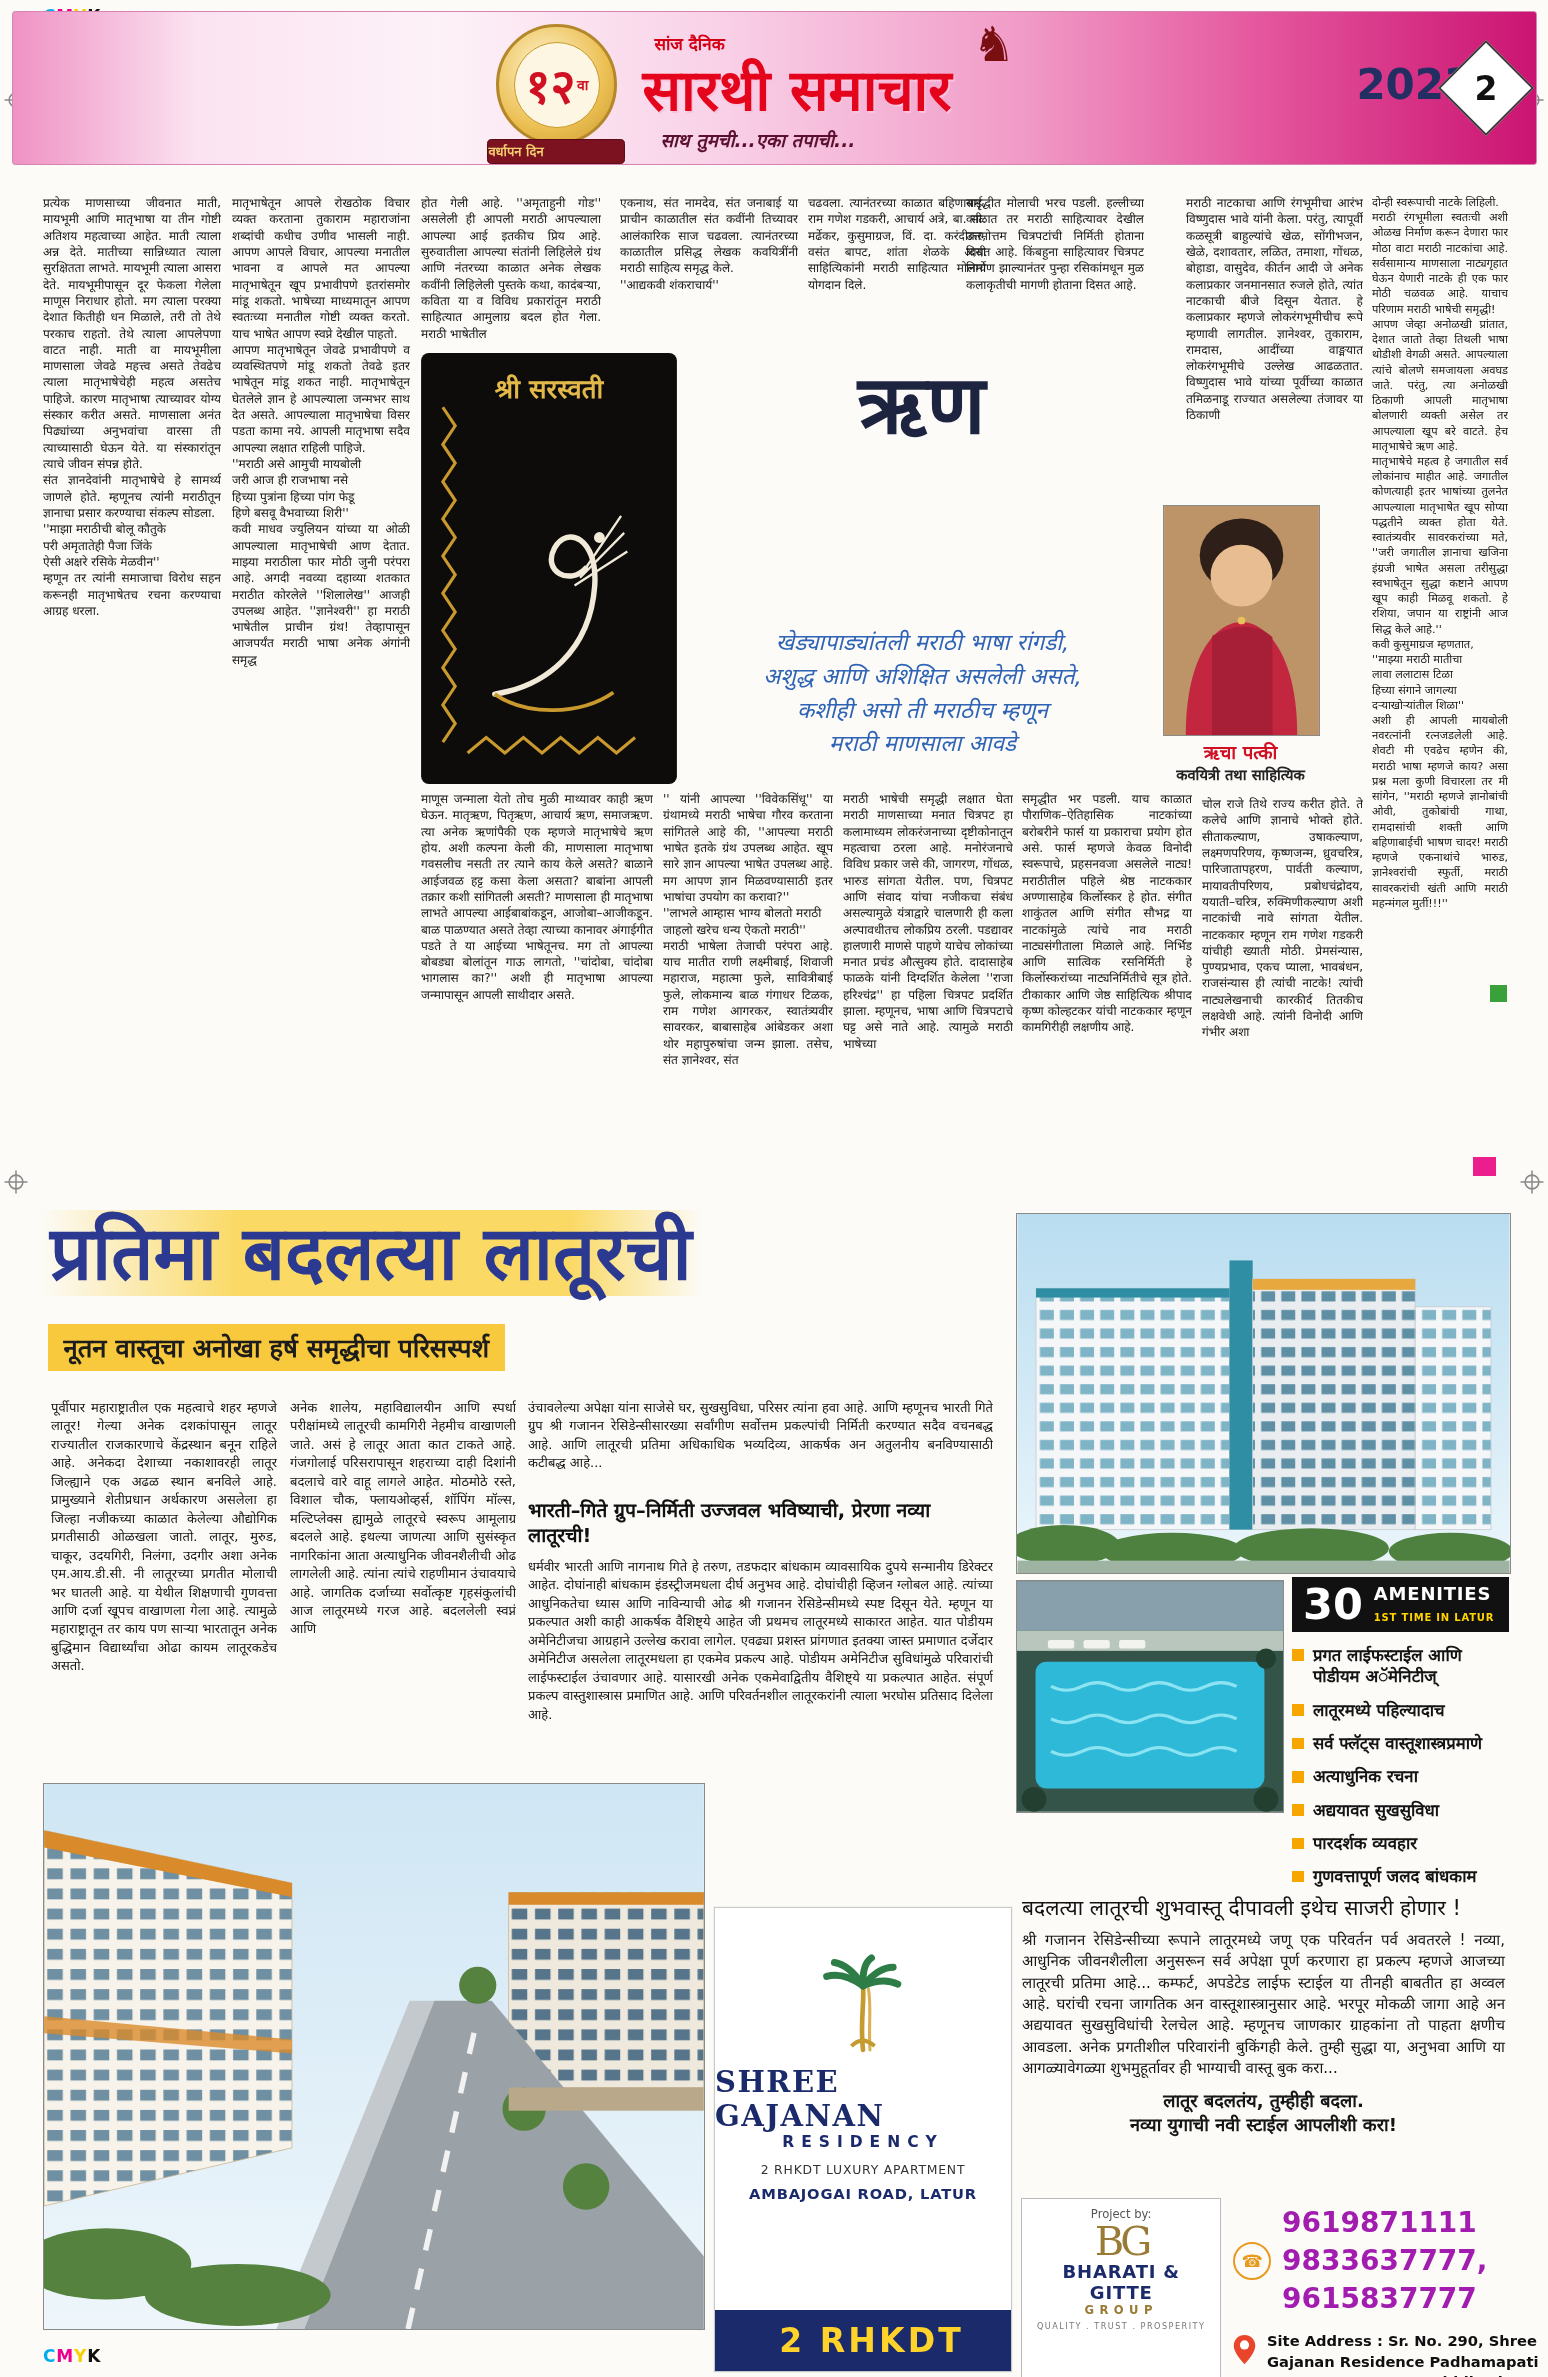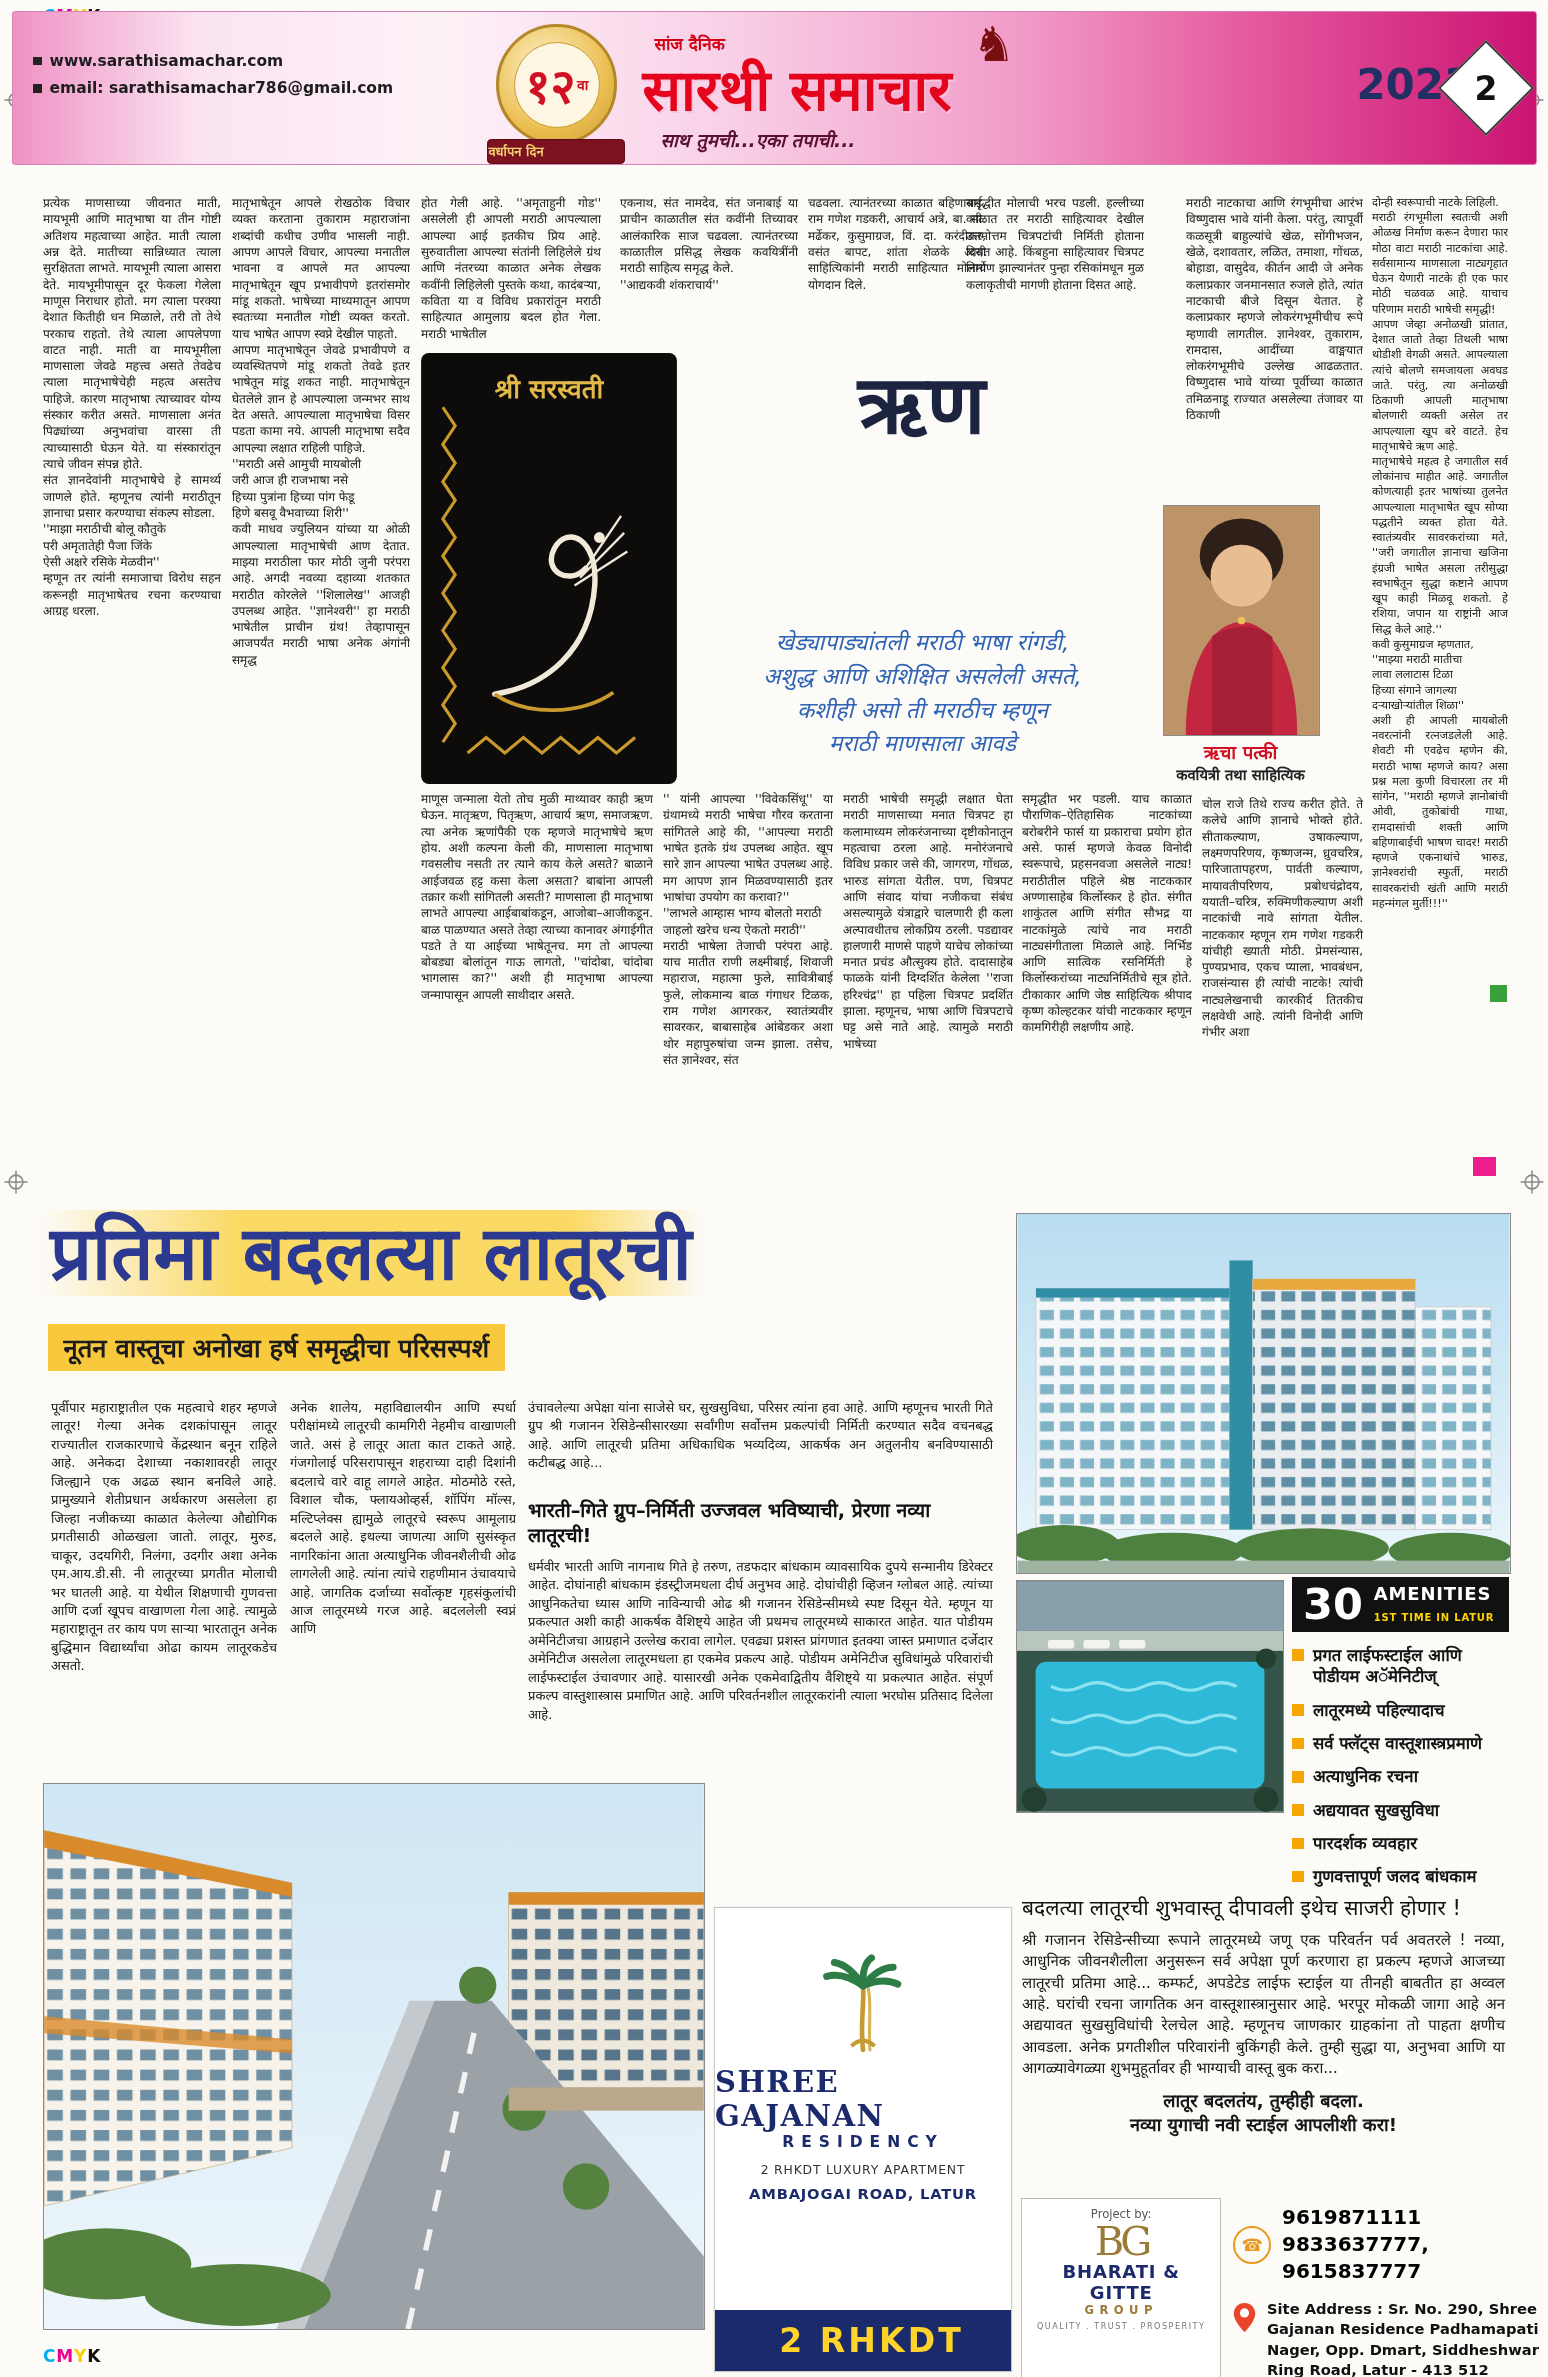--- a/index.html
+++ b/index.html
@@ -83,21 +83,21 @@
   .gj-band{background:#1b2a6b;width:100%;text-align:center;padding:11px 0;margin-top:auto;}
   .gj-band span{color:#ffd32a;font-size:33px;font-weight:bold;letter-spacing:3.1px;margin-left:17px;}
   .dev-card{background:#fff;border:0.8px solid #bbb;text-align:center;padding:7.7px 6.2px;}
   .dev-proj{font-size:11.6px;color:#555;text-align:center;}
   .dev-mono{font-family:"DejaVu Serif",serif;font-size:40px;color:#9a7b35;line-height:1;letter-spacing:-4.6px;}
   .dev-name{font-size:18px;font-weight:bold;color:#1b2a6b;letter-spacing:0.8px;}
   .dev-group{font-size:11.6px;color:#9a7b35;letter-spacing:5.4px;font-weight:bold;}
   .dev-motto{font-size:8.1px;color:#777;letter-spacing:1.5px;margin-top:4.6px;}
   .phone-ic{width:34px;height:34px;border-radius:50%;border:2.3px solid #e89a1f;display:flex;align-items:center;justify-content:center;
     color:#e89a1f;font-size:17px;flex:none;}
-  .phone-num{font-size:20px;font-weight:bold;color:#000000;line-height:1.35;}
+  .phone-num{font-size:28px;font-weight:bold;color:#a21caf;line-height:1.35;}
   .addr-txt{font-size:14.7px;font-weight:bold;color:#101010;line-height:1.38;text-align:left;}
   .cmyk{font-size:17px;font-weight:bold;letter-spacing:0.8px;}
   .cmyk .c{color:#00aeef}.cmyk .m{color:#ec008c}.cmyk .y{color:#f7d000}.cmyk .k{color:#111}
   .photo-frame{border:0.8px solid #8a8a8a;}
 </style>
 </head>
 <body>
 
 <div class="abs cmyk" style="left:43px;top:6.2px;">
   <span class="c">C</span><span class="m">M</span><span class="y">Y</span><span class="k">K</span>
@@ -121,30 +121,20 @@
     <line x1="17" y1="2" x2="17" y2="32" stroke="#8a8a8a" stroke-width="2"></line>
     <line x1="2" y1="17" x2="32" y2="17" stroke="#8a8a8a" stroke-width="2"></line>
   </svg>
 <svg class="abs" style="left:1519px;top:1169px" width="26" height="26" viewBox="0 0 34 34">
     <circle cx="17" cy="17" r="9" fill="none" stroke="#8a8a8a" stroke-width="2"></circle>
     <line x1="17" y1="2" x2="17" y2="32" stroke="#8a8a8a" stroke-width="2"></line>
     <line x1="2" y1="17" x2="32" y2="17" stroke="#8a8a8a" stroke-width="2"></line>
   </svg>
 
 <div class="abs masthead">
-  <div class="abs" style="left:20px;top:40px;">
-    <div class="contact-line">
-      <span class="sq-bullet"></span>
-      <span>www.sarathisamachar.com</span>
-    </div>
-    <div class="contact-line">
-      <span class="sq-bullet"></span>
-      <span>email: sarathisamachar786@gmail.com</span>
-    </div>
-  </div>
 
   <div class="abs medal" style="left:483px;top:12.4px;">
     <div class="medal-in">
       <span class="medal-num">१२</span>
       <span class="medal-suffix">वा</span>
     </div>
   </div>
   <div class="abs ribbon" style="left:474px;top:127px;width:136px;">वर्धापन दिन</div>
 
   <div class="abs kicker" style="left:641px;top:20px;">सांज दैनिक</div>

